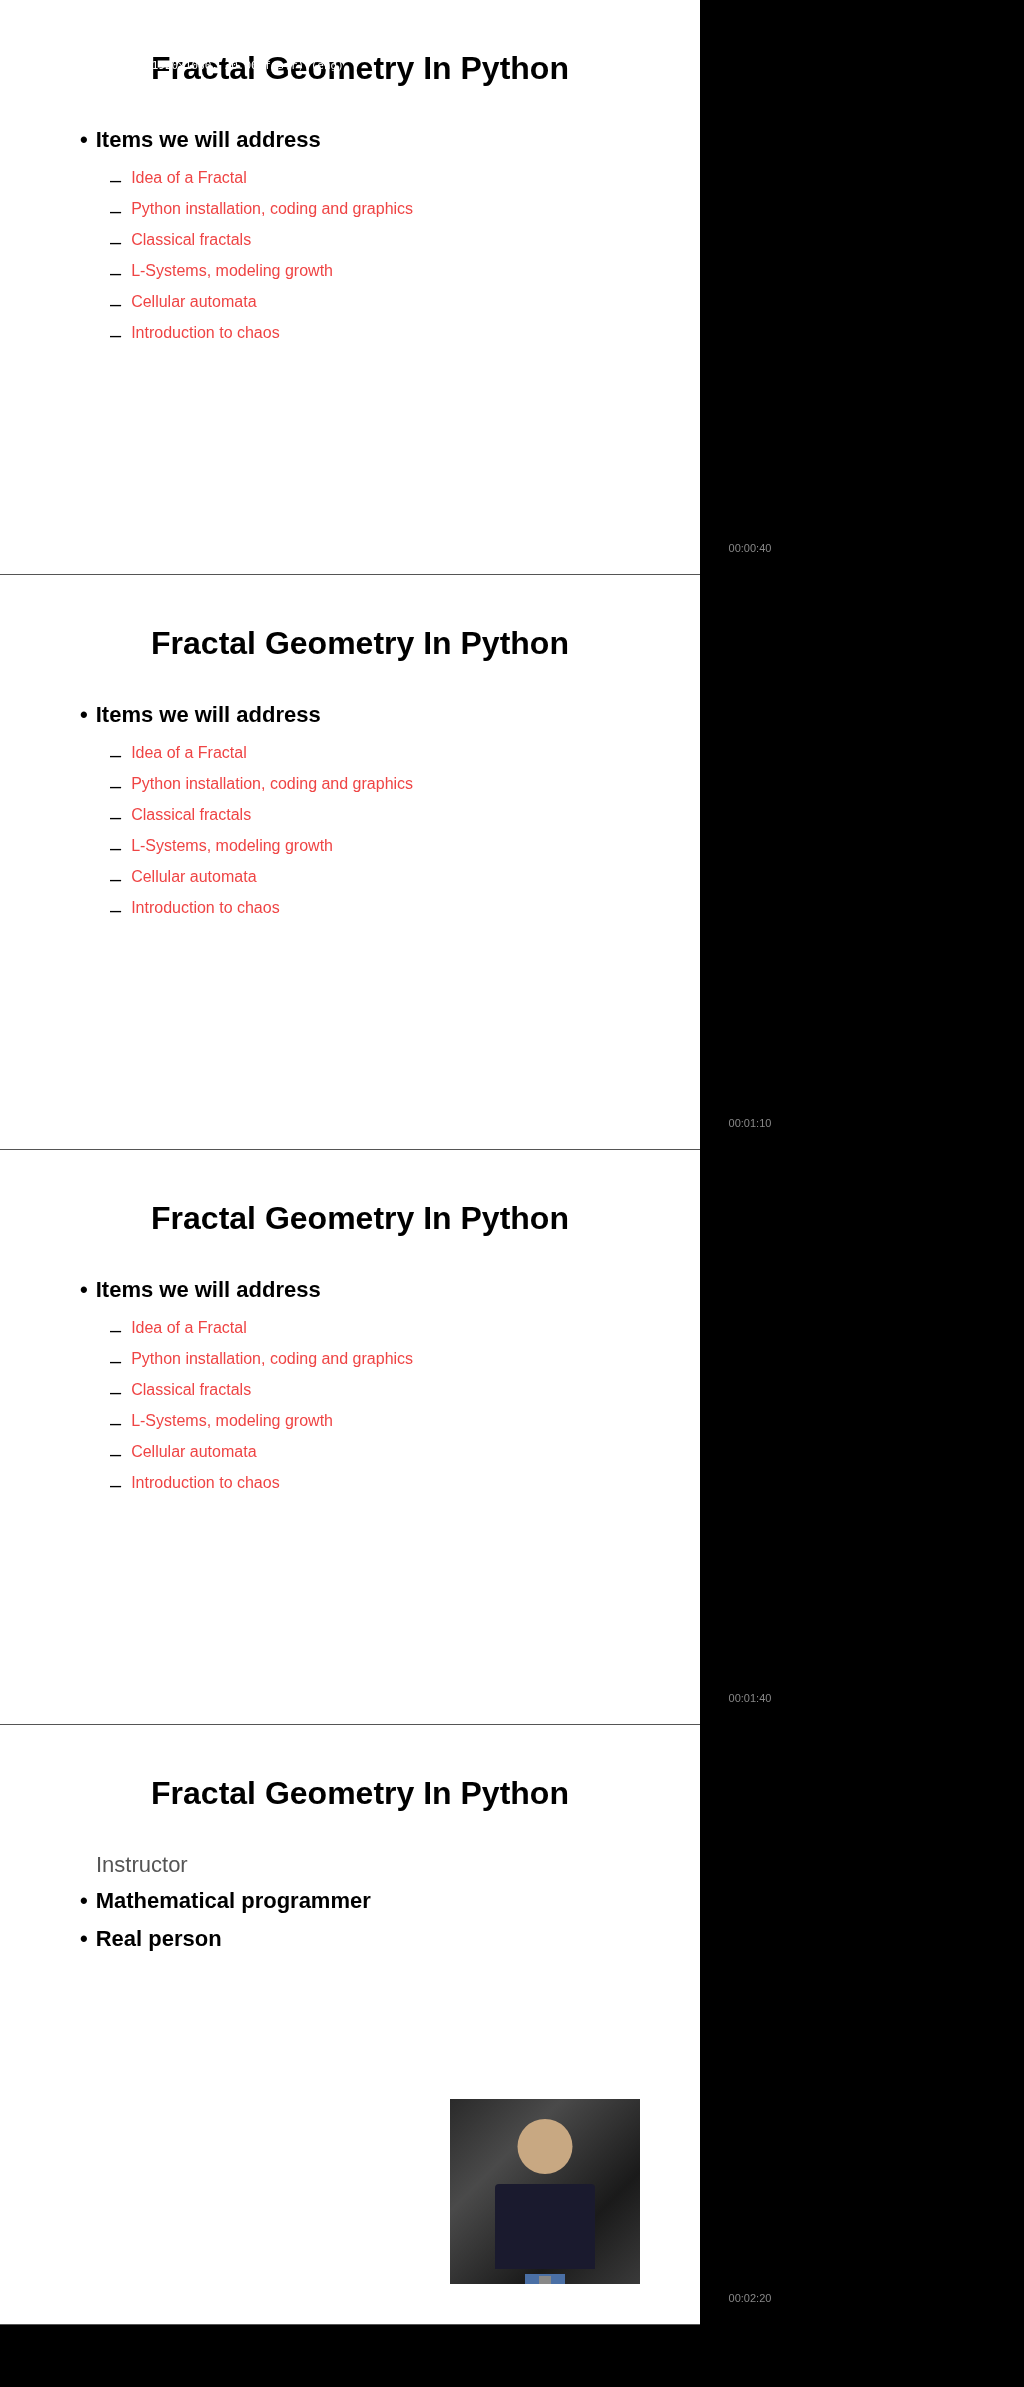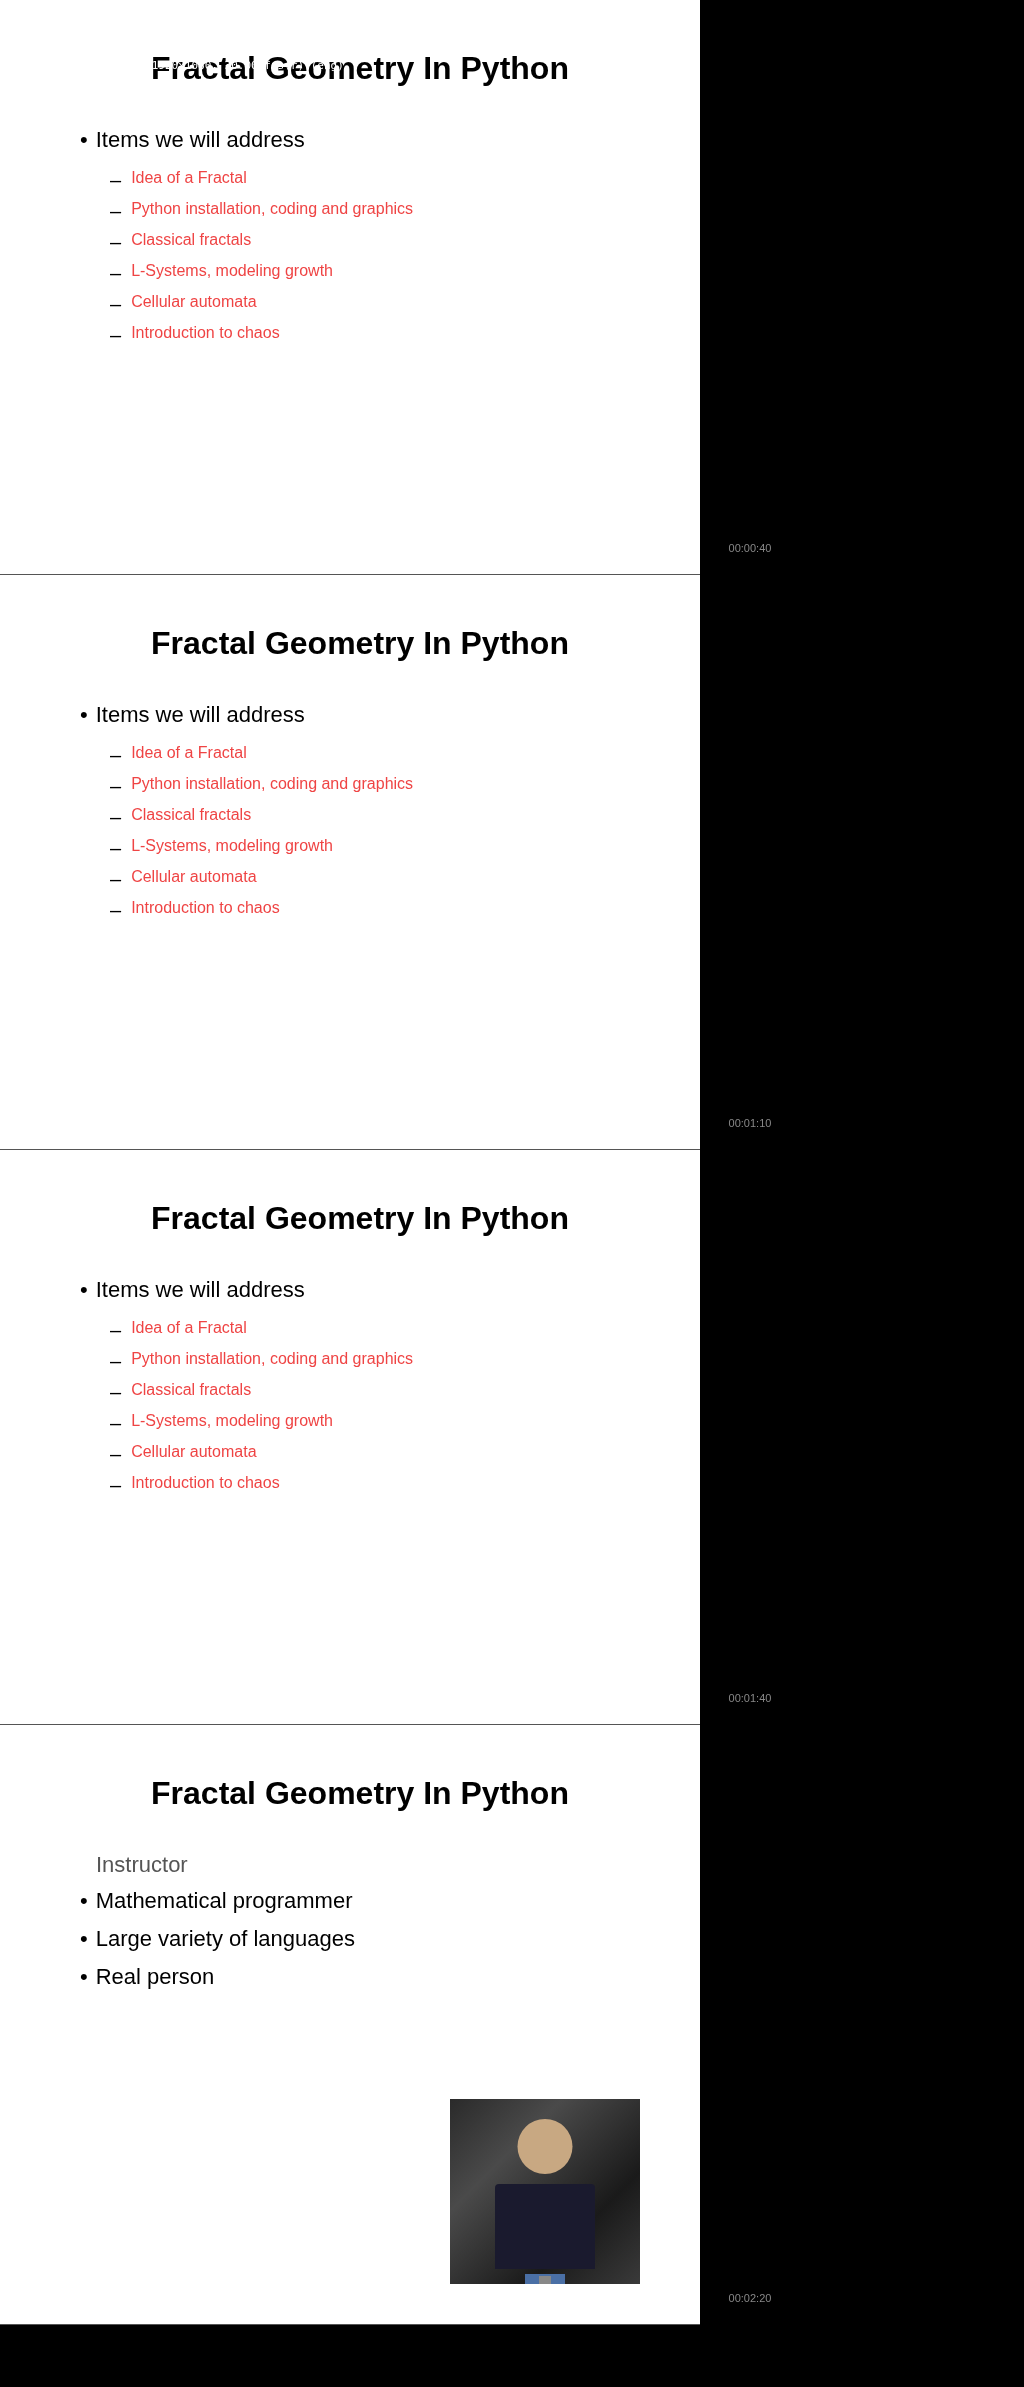--- a/index.html
+++ b/index.html
@@ -51,20 +51,21 @@
     }
 
     .bullet-main {
       font-size: 22px;
       list-style: none;
       margin-bottom: 12px;
       color: #000;
       display: flex;
       align-items: flex-start;
       gap: 8px;
+      font-weight: bold;
     }
 
     .bullet-main::before {
       content: '•';
       font-size: 22px;
       flex-shrink: 0;
     }
 
     .sub-list {
       list-style: none;
@@ -278,23 +279,20 @@
     </ul>
     <div class="timestamp">00:01:40</div>
   </div>
 
   <div class="slide slide-4">
     <h1 class="slide-title">Fractal Geometry In Python</h1>
     <p class="instructor-label">Instructor</p>
     <ul class="instructor-bullets">
       <li class="bullet-main">
         <span>Mathematical programmer</span>
-      </li>
-      <li class="bullet-main">
-        <span>Large variety of languages</span>
       </li>
       <li class="bullet-main">
         <span>Real person</span>
       </li>
     </ul>
 
     <div class="photo-placeholder">
       <div class="person-figure">
         <div class="person-head"></div>
         <div class="person-body">

